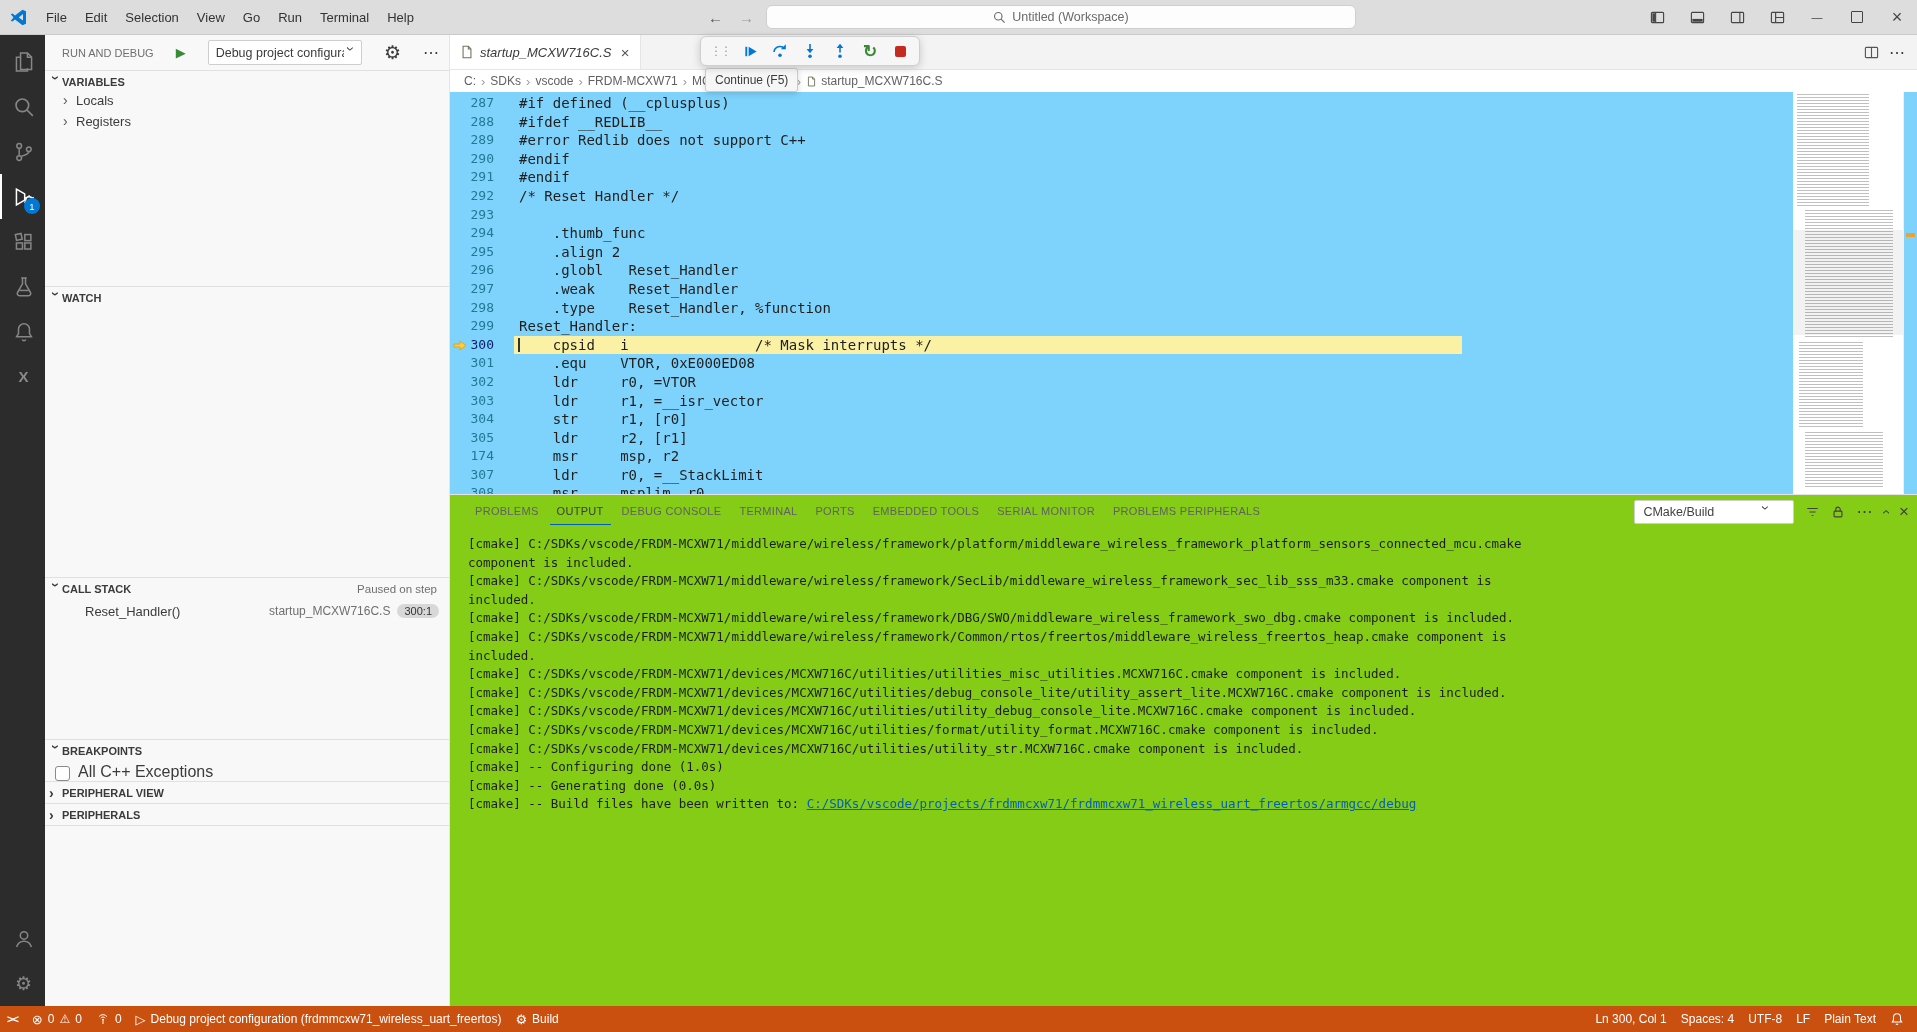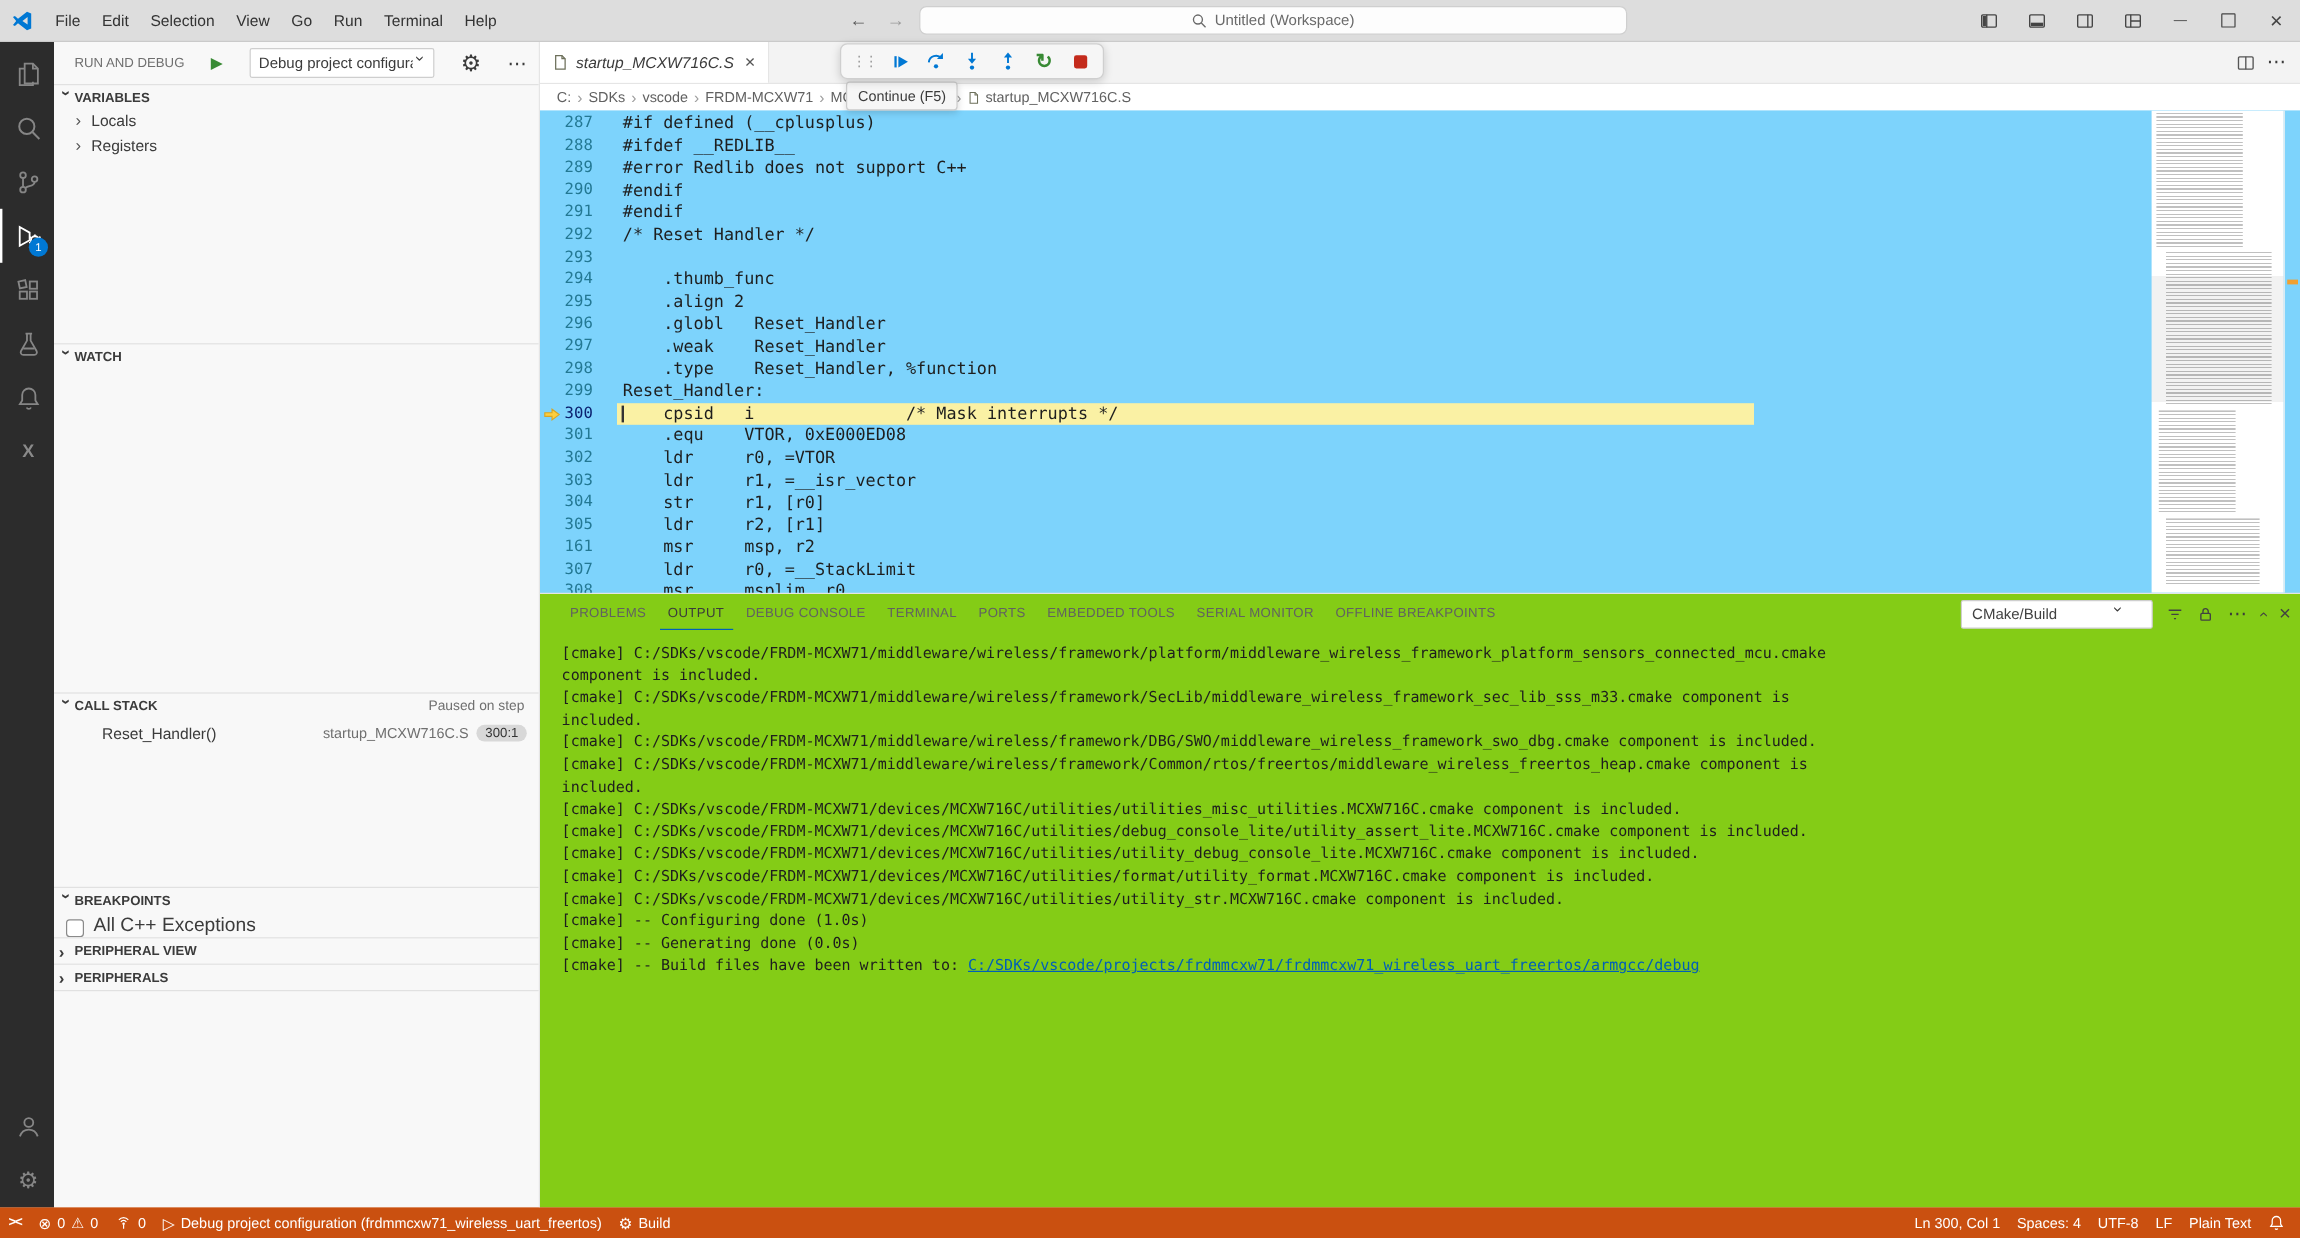--- a/index.html
+++ b/index.html
@@ -565,21 +565,21 @@
           </div>
 
           <div class="code-line">
 
             <span class="line-num">305</span>
             <span class="line-text">    ldr     r2, [r1]</span>
           </div>
 
           <div class="code-line">
 
-            <span class="line-num">161</span>
+            <span class="line-num">174</span>
             <span class="line-text">    msr     msp, r2</span>
           </div>
 
           <div class="code-line">
 
             <span class="line-num">307</span>
             <span class="line-text">    ldr     r0, =__StackLimit</span>
           </div>
 
           <div class="code-line">
@@ -604,21 +604,21 @@
       <div class="panel-tabs">
         <span style="display:flex;align-items:center;gap:4px">
 
         <span class="ptab">PROBLEMS</span>
             <span class="ptab active">OUTPUT</span>
             <span class="ptab">DEBUG CONSOLE</span>
             <span class="ptab">TERMINAL</span>
             <span class="ptab">PORTS</span>
             <span class="ptab">EMBEDDED TOOLS</span>
             <span class="ptab">SERIAL MONITOR</span>
-            <span class="ptab">OFFLINE BREAKPOINTS</span>
+            <span class="ptab">PROBLEMS PERIPHERALS</span>
           </span>
         <div class="panel-actions">
           <div class="chan-select">
             <span class="lbl">CMake/Build</span>
             <span class="chev"></span>
           </div>
           <span>
             <svg width="15" height="14" viewBox="0 0 16 16" fill="none" stroke="#424242" stroke-width="1.3">
                 <path d="M2 4h12M4.5 8h7M7 12h2"></path>
               </svg>

